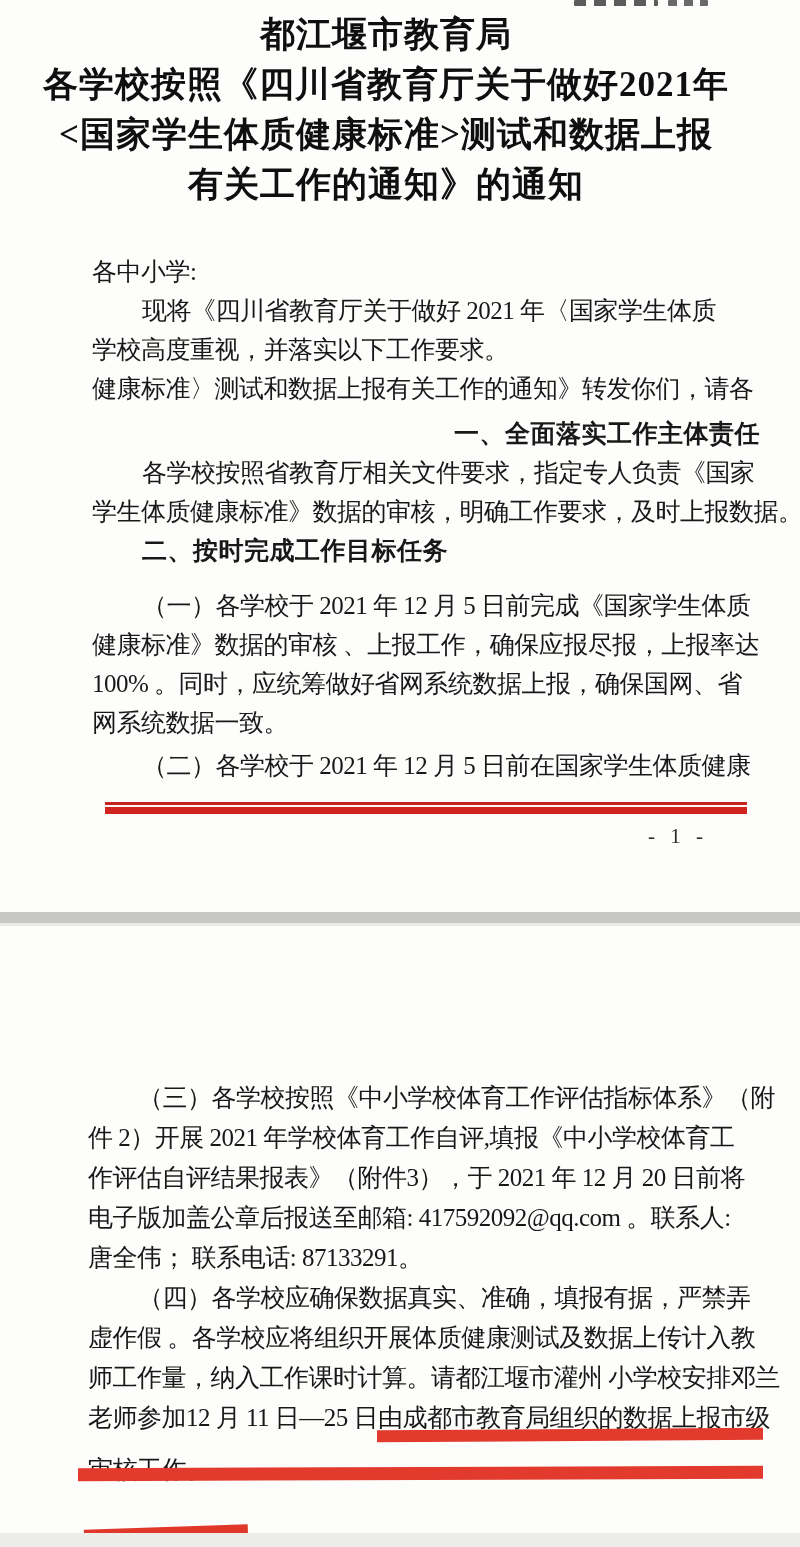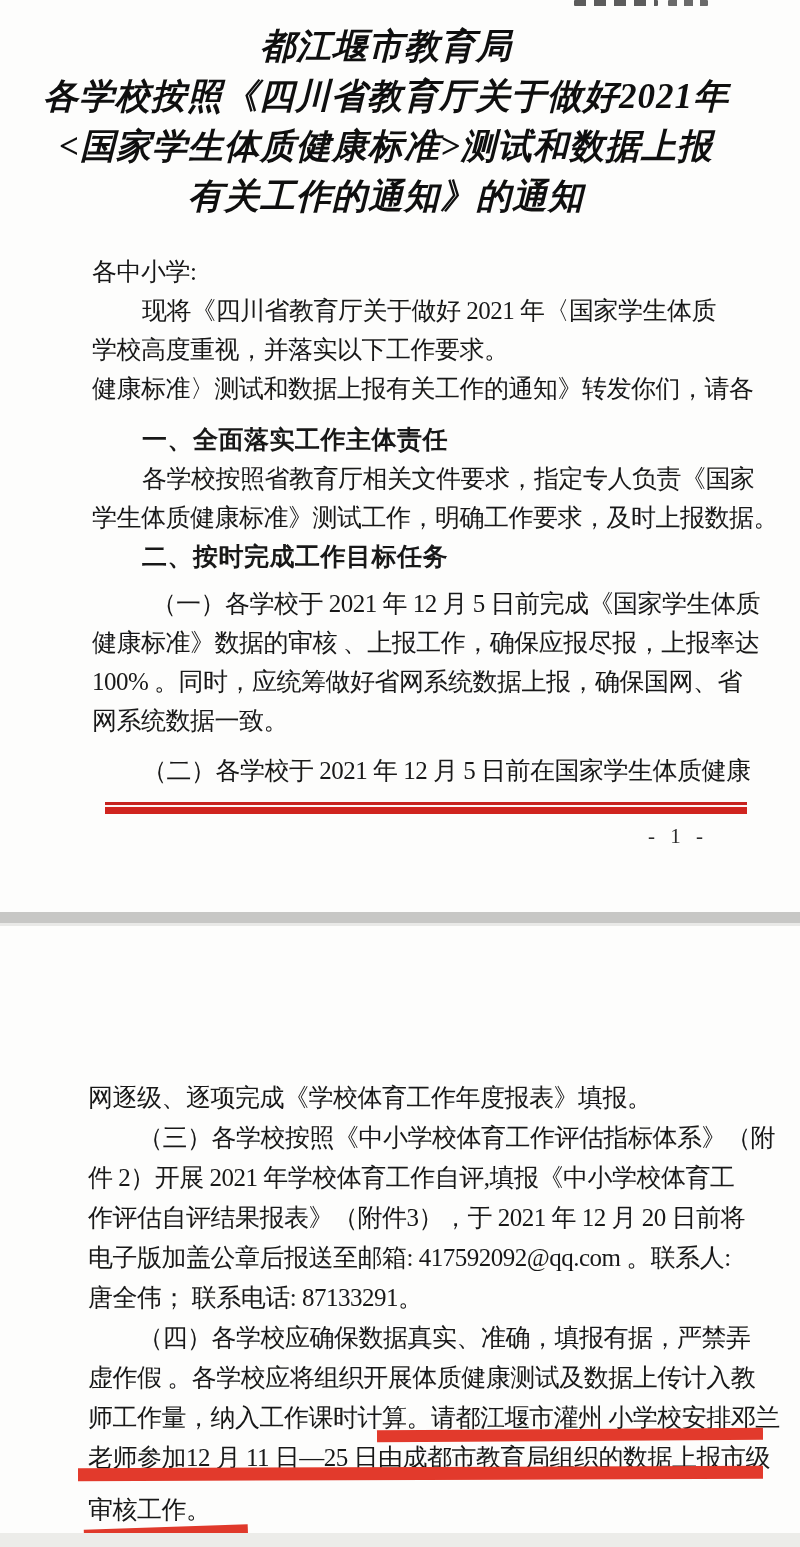--- a/index.html
+++ b/index.html
@@ -7,33 +7,33 @@
     position:relative;
     width:800px;height:1547px;
     margin:0 auto;
     background:#fdfdfc;
     overflow:hidden;
     font-family:"Liberation Serif", serif;
     color:#181818;
   }
   
   .title-block{
-    position:absolute;left:0;top:22px;width:772px;
+    position:absolute;left:0;top:10px;width:772px;
     text-align:center;font-weight:700;
     font-size:35px;line-height:50px;
-    letter-spacing:1px;color:#0f0f0f;font-style:italic;
+    letter-spacing:1px;color:#0f0f0f;
   }
   
   .body1{position:absolute;left:92px;top:252px;width:668px;font-size:25px;}
   .body2{position:absolute;left:88px;top:1078px;width:690px;font-size:25px;}
   .ln{line-height:39px;white-space:nowrap;letter-spacing:-0.5px;}
   .ln2{line-height:40px;white-space:nowrap;letter-spacing:-0.5px;}
   .ind{padding-left:50px;}
   .hd{font-family:"Liberation Sans", sans-serif;font-weight:700;letter-spacing:0.5px;}
-  .mt6{margin-top:12px;} .mt8{margin-top:8px;text-align:right;} .mt4{margin-top:11px;} .mt12{margin-top:12px;}
+  .mt6{margin-top:6px;text-align:right;} .mt8{margin-top:16px;} .mt4{margin-top:4px;} .mt12{margin-top:12px;}
   
   .red-rule{position:absolute;left:105px;top:802px;width:642px;height:12px;}
   .red-rule .thin{height:3px;background:#c6221e;}
   .red-rule .gap{height:2px;background:#fdf5f4;}
   .red-rule .thick{height:7px;background:#d0241f;}
   
   .page-num{
     position:absolute;left:648px;top:824px;width:100px;
     font-size:21px;letter-spacing:5px;color:#2b2b2b;white-space:nowrap;
   }
@@ -71,41 +71,40 @@
     <div>有关工作的通知》的通知</div>
   </div>
 
   <div class="body1">
     <div class="ln">各中小学:</div>
     <div class="ln ind">现将《四川省教育厅关于做好 2021 年〈国家学生体质</div>
     <div class="ln">学校高度重视，并落实以下工作要求。</div>
     <div class="ln">健康标准〉测试和数据上报有关工作的通知》转发你们，请各</div>
     <div class="ln ind hd mt6">一、全面落实工作主体责任</div>
     <div class="ln ind">各学校按照省教育厅相关文件要求，指定专人负责《国家</div>
-    <div class="ln">学生体质健康标准》测试工作，明确工作要求，及时上报数据。</div>
+    <div class="ln">学生体质健康标准》数据的审核，明确工作要求，及时上报数据。</div>
     <div class="ln ind hd">二、按时完成工作目标任务</div>
     <div class="ln ind mt8">（一）各学校于 2021 年 12 月 5 日前完成《国家学生体质</div>
     <div class="ln">健康标准》数据的审核 、上报工作，确保应报尽报，上报率达</div>
     <div class="ln">100% 。同时，应统筹做好省网系统数据上报，确保国网、省</div>
     <div class="ln">网系统数据一致。</div>
     <div class="ln ind mt4">（二）各学校于 2021 年 12 月 5 日前在国家学生体质健康</div>
   </div>
 
   <div class="red-rule">
     <div class="thin"></div>
     <div class="gap"></div>
     <div class="thick"></div>
   </div>
 
   <div class="page-num">- 1 -</div>
 
   <div class="divider"></div>
 
   <div class="body2">
-    <div class="ln2">网逐级、逐项完成《学校体育工作年度报表》填报。</div>
     <div class="ln2 ind">（三）各学校按照《中小学校体育工作评估指标体系》（附</div>
     <div class="ln2">件 2）开展 2021 年学校体育工作自评,填报《中小学校体育工</div>
     <div class="ln2">作评估自评结果报表》（附件3），于 2021 年 12 月 20 日前将</div>
     <div class="ln2">电子版加盖公章后报送至邮箱: 417592092@qq.com 。联系人:</div>
     <div class="ln2">唐全伟； 联系电话: 87133291。</div>
     <div class="ln2 ind">（四）各学校应确保数据真实、准确，填报有据，严禁弄</div>
     <div class="ln2">虚作假 。各学校应将组织开展体质健康测试及数据上传计入教</div>
     <div class="ln2">师工作量，纳入工作课时计算。请都江堰市灌州 小学校安排邓兰</div>
     <div class="ln2">老师参加12 月 11 日—25 日由成都市教育局组织的数据上报市级</div>
     <div class="ln2 mt12">审核工作。</div>

